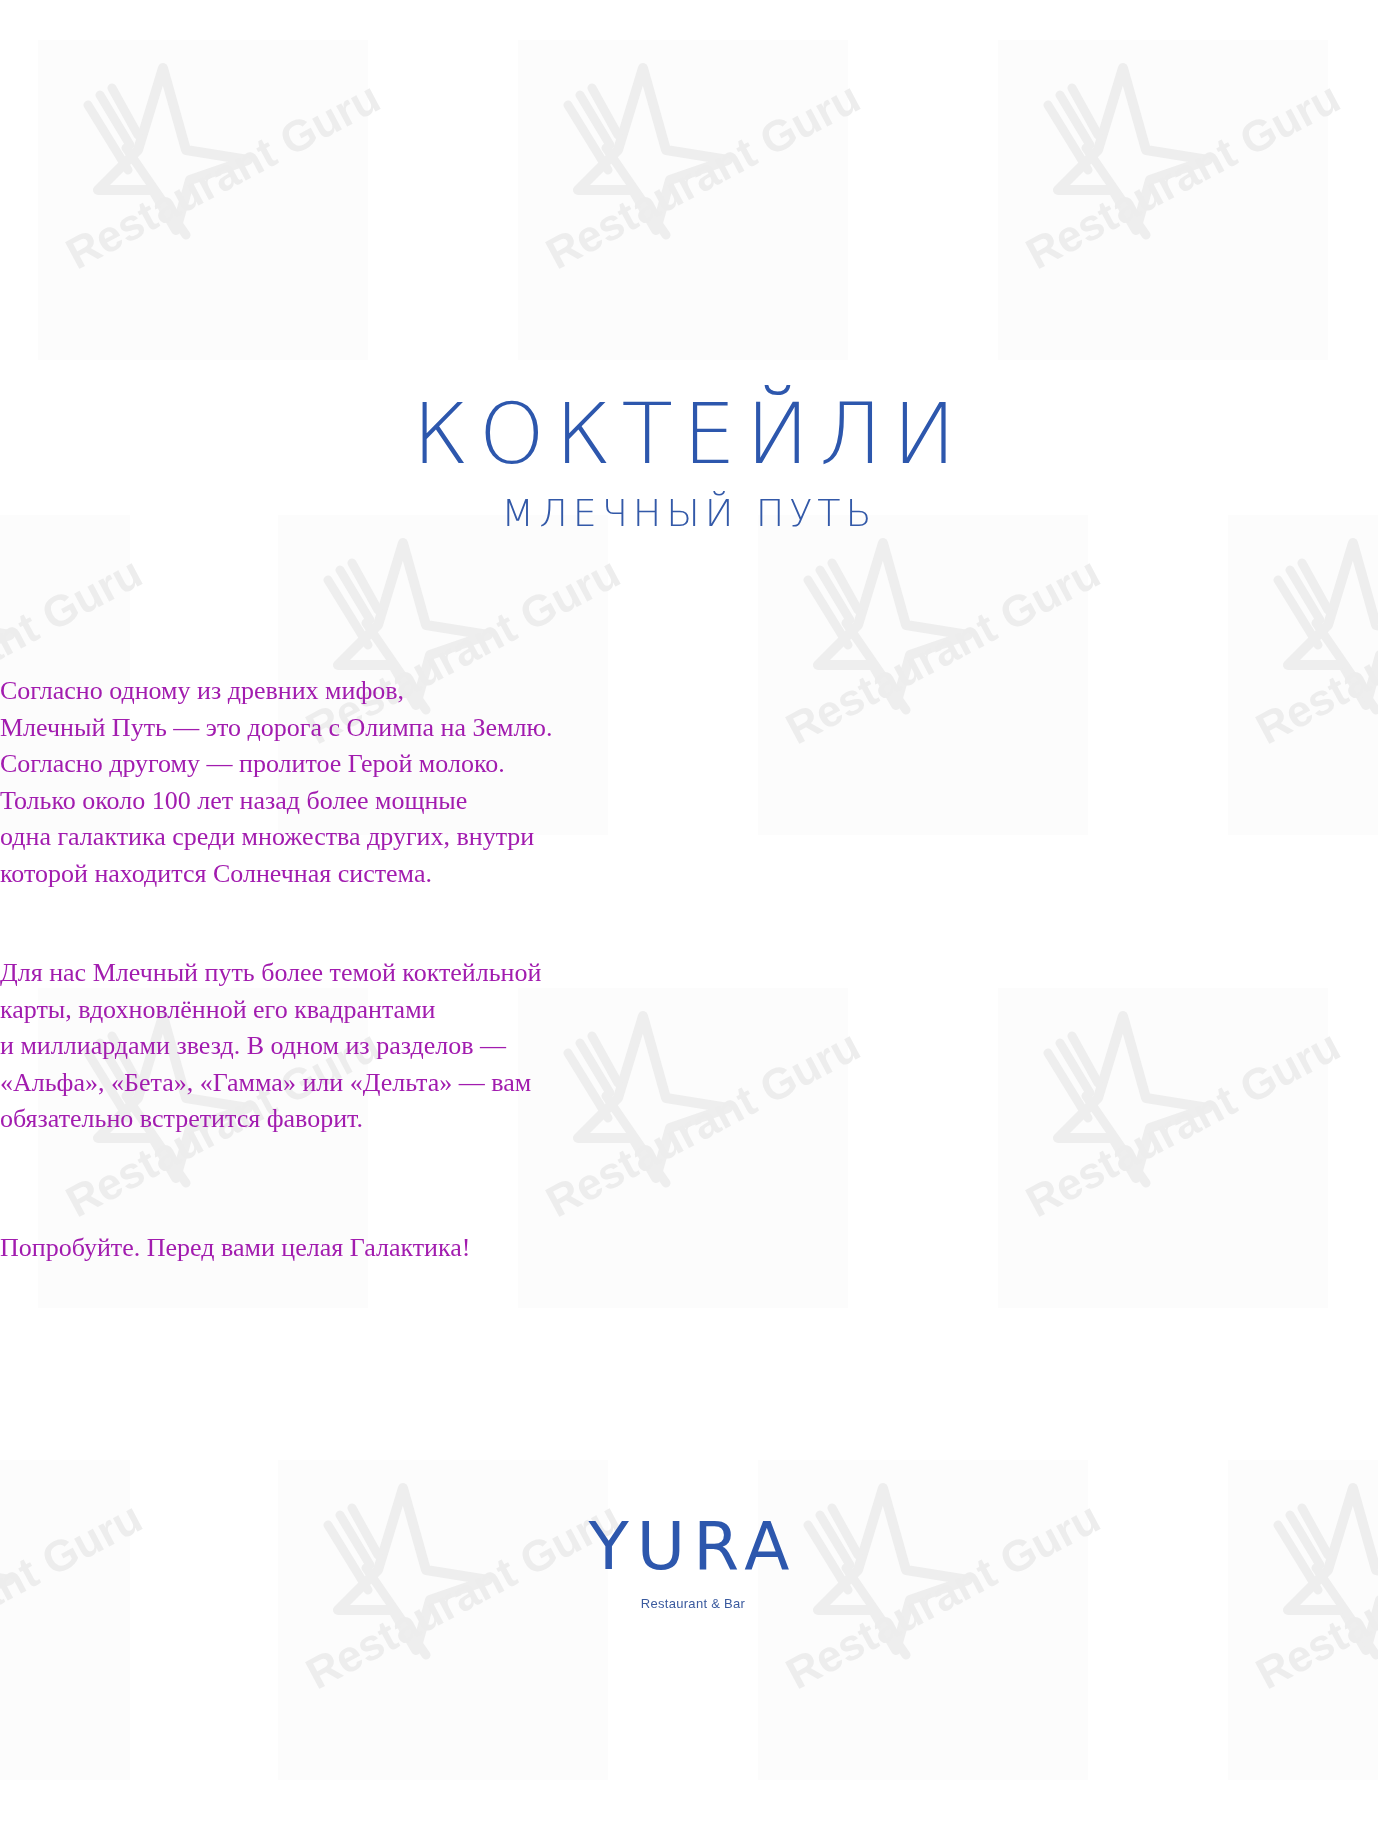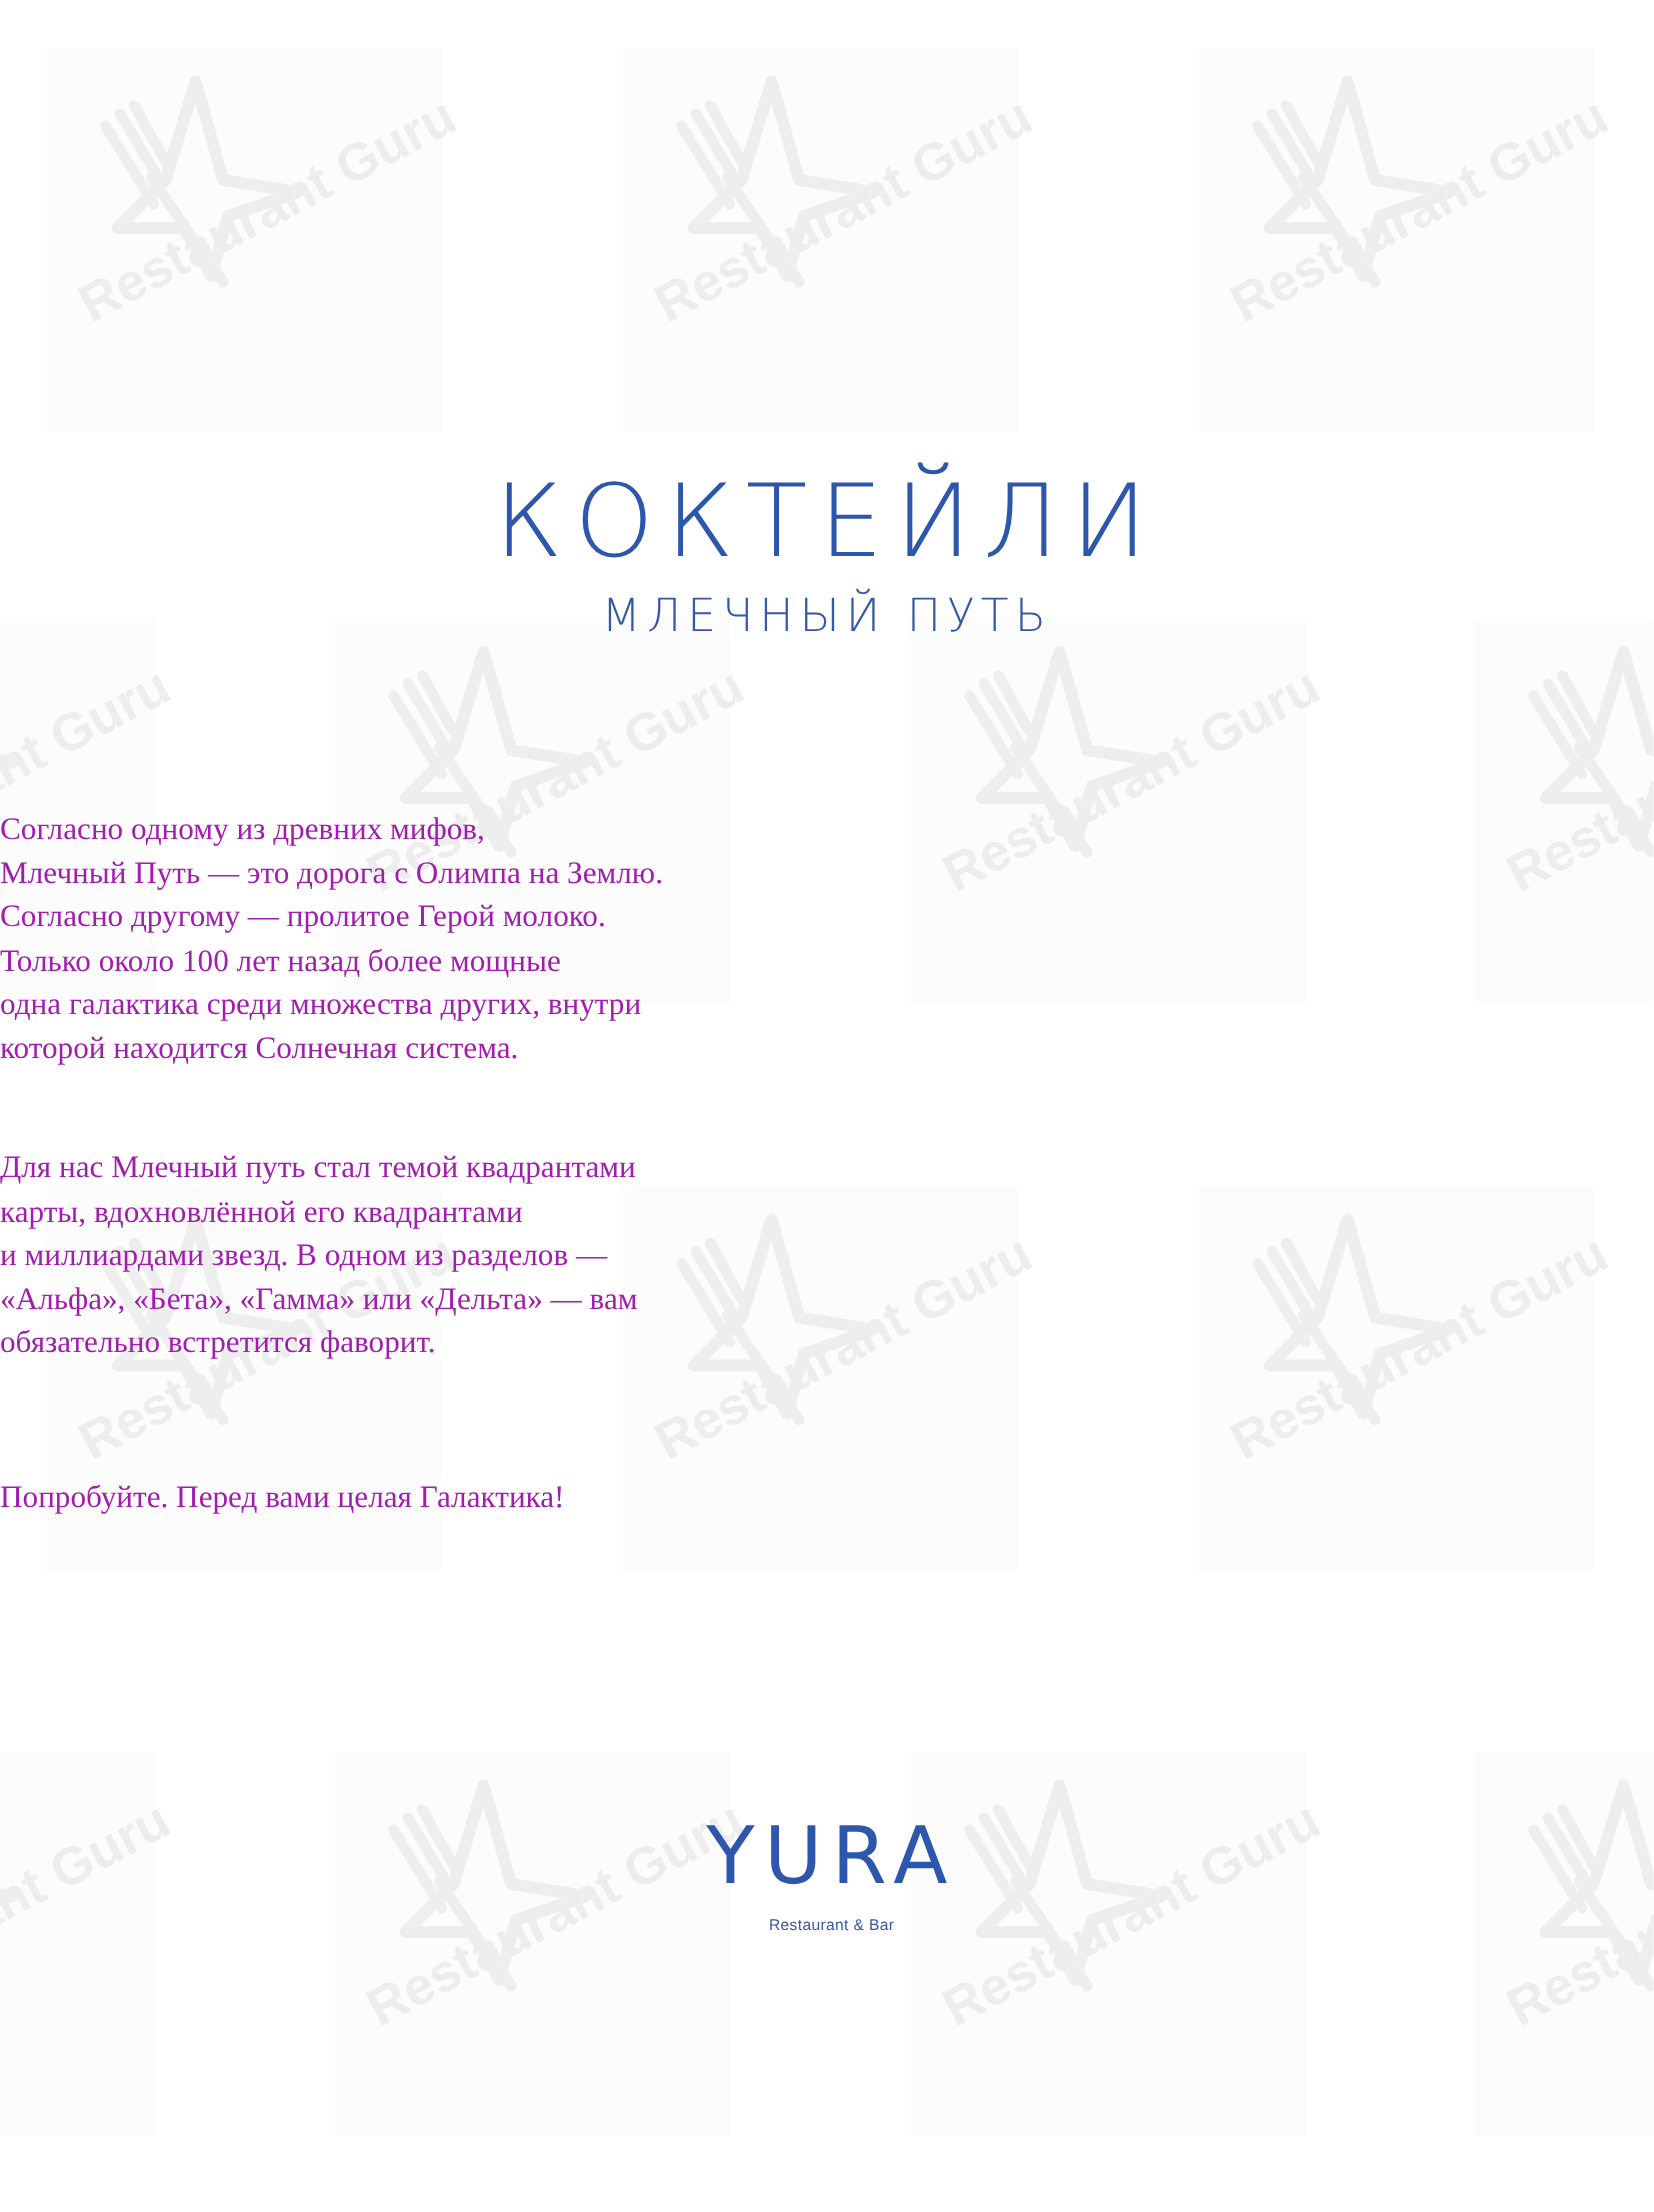--- a/index.html
+++ b/index.html
@@ -229,21 +229,21 @@
   <section class="body-text p1">
     <span class="line">Согласно одному из древних мифов,</span>
     <span class="line">Млечный Путь — это дорога с Олимпа на Землю.</span>
     <span class="line">Согласно другому — пролитое Герой молоко.</span>
     <span class="line">Только около 100 лет назад более мощные</span>
     <span class="line">одна галактика среди множества других, внутри</span>
     <span class="line">которой находится Солнечная система.</span>
   </section>
 
   <section class="body-text p2">
-    <span class="line">Для нас Млечный путь стал темой квадрантами</span>
+    <span class="line">Для нас Млечный путь более темой коктейльной</span>
     <span class="line">карты, вдохновлённой его квадрантами</span>
     <span class="line">и миллиардами звезд. В одном из разделов —</span>
     <span class="line">«Альфа», «Бета», «Гамма» или «Дельта» — вам</span>
     <span class="line">обязательно встретится фаворит.</span>
   </section>
 
   <section class="body-text p3">
     <span class="line">Попробуйте. Перед вами целая Галактика!</span>
   </section>
 

